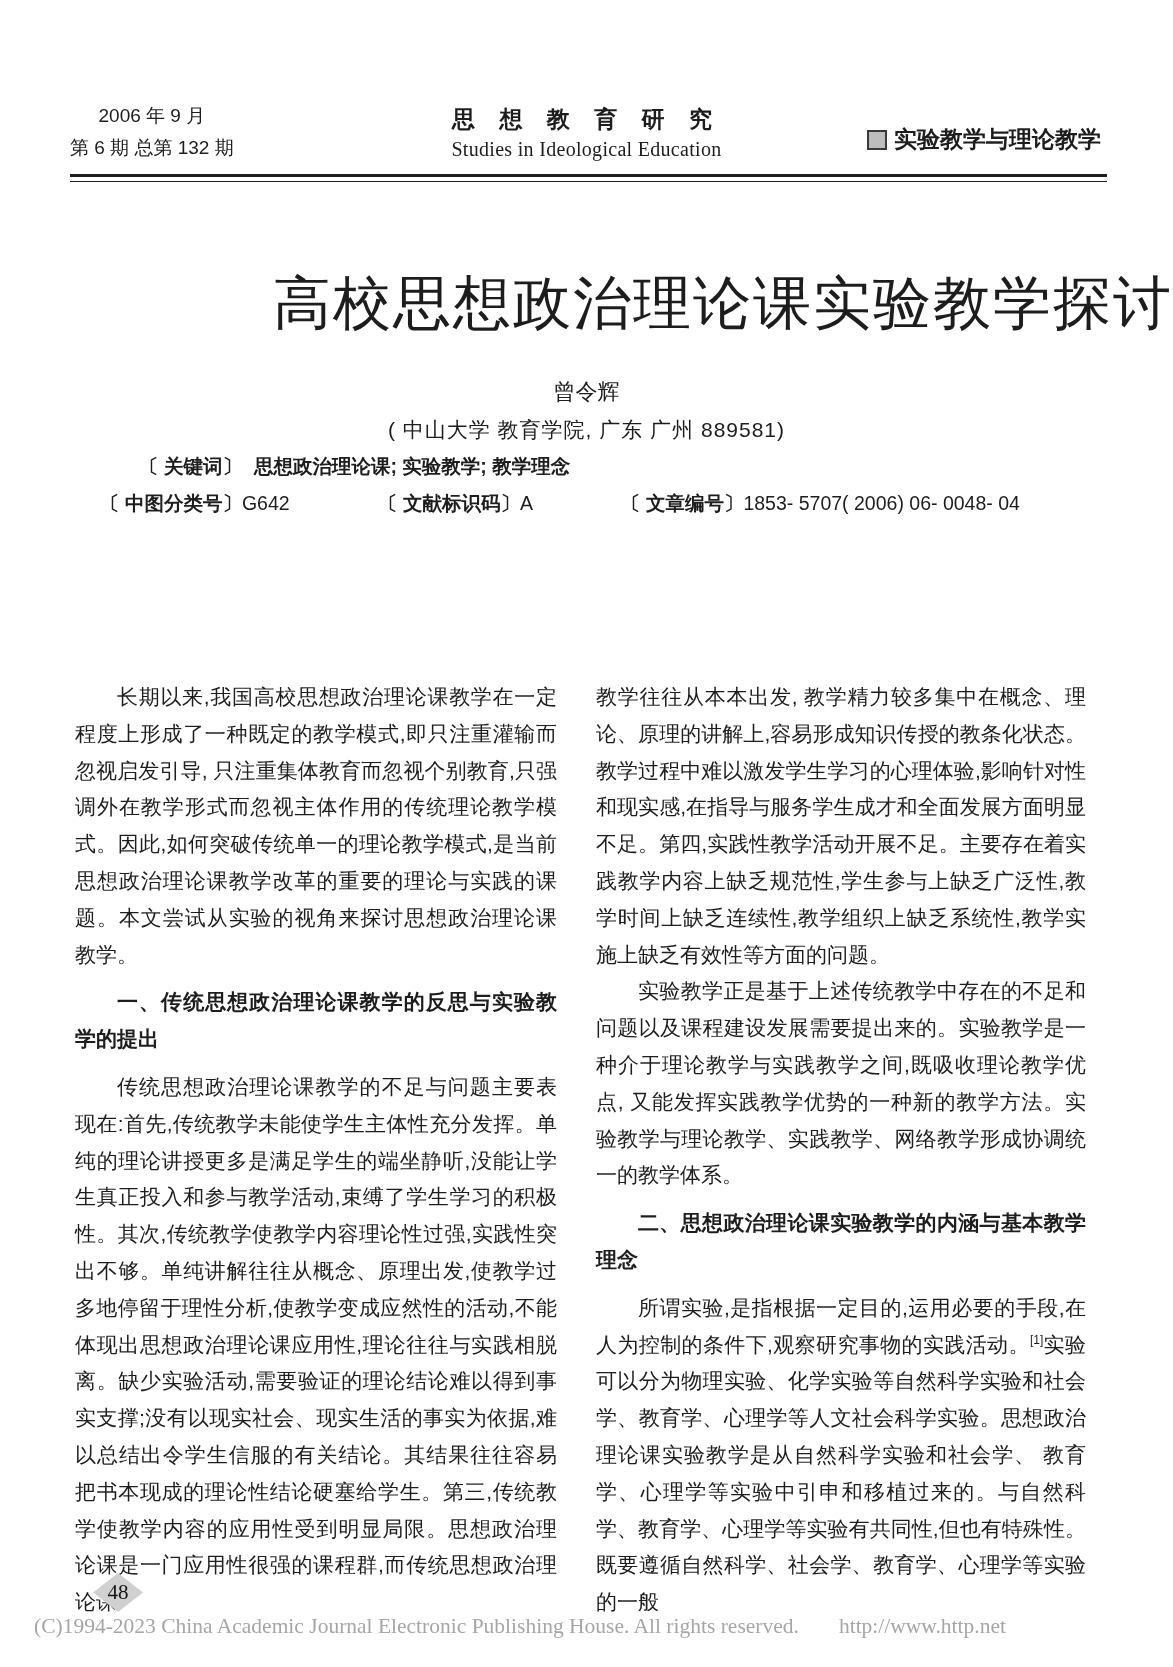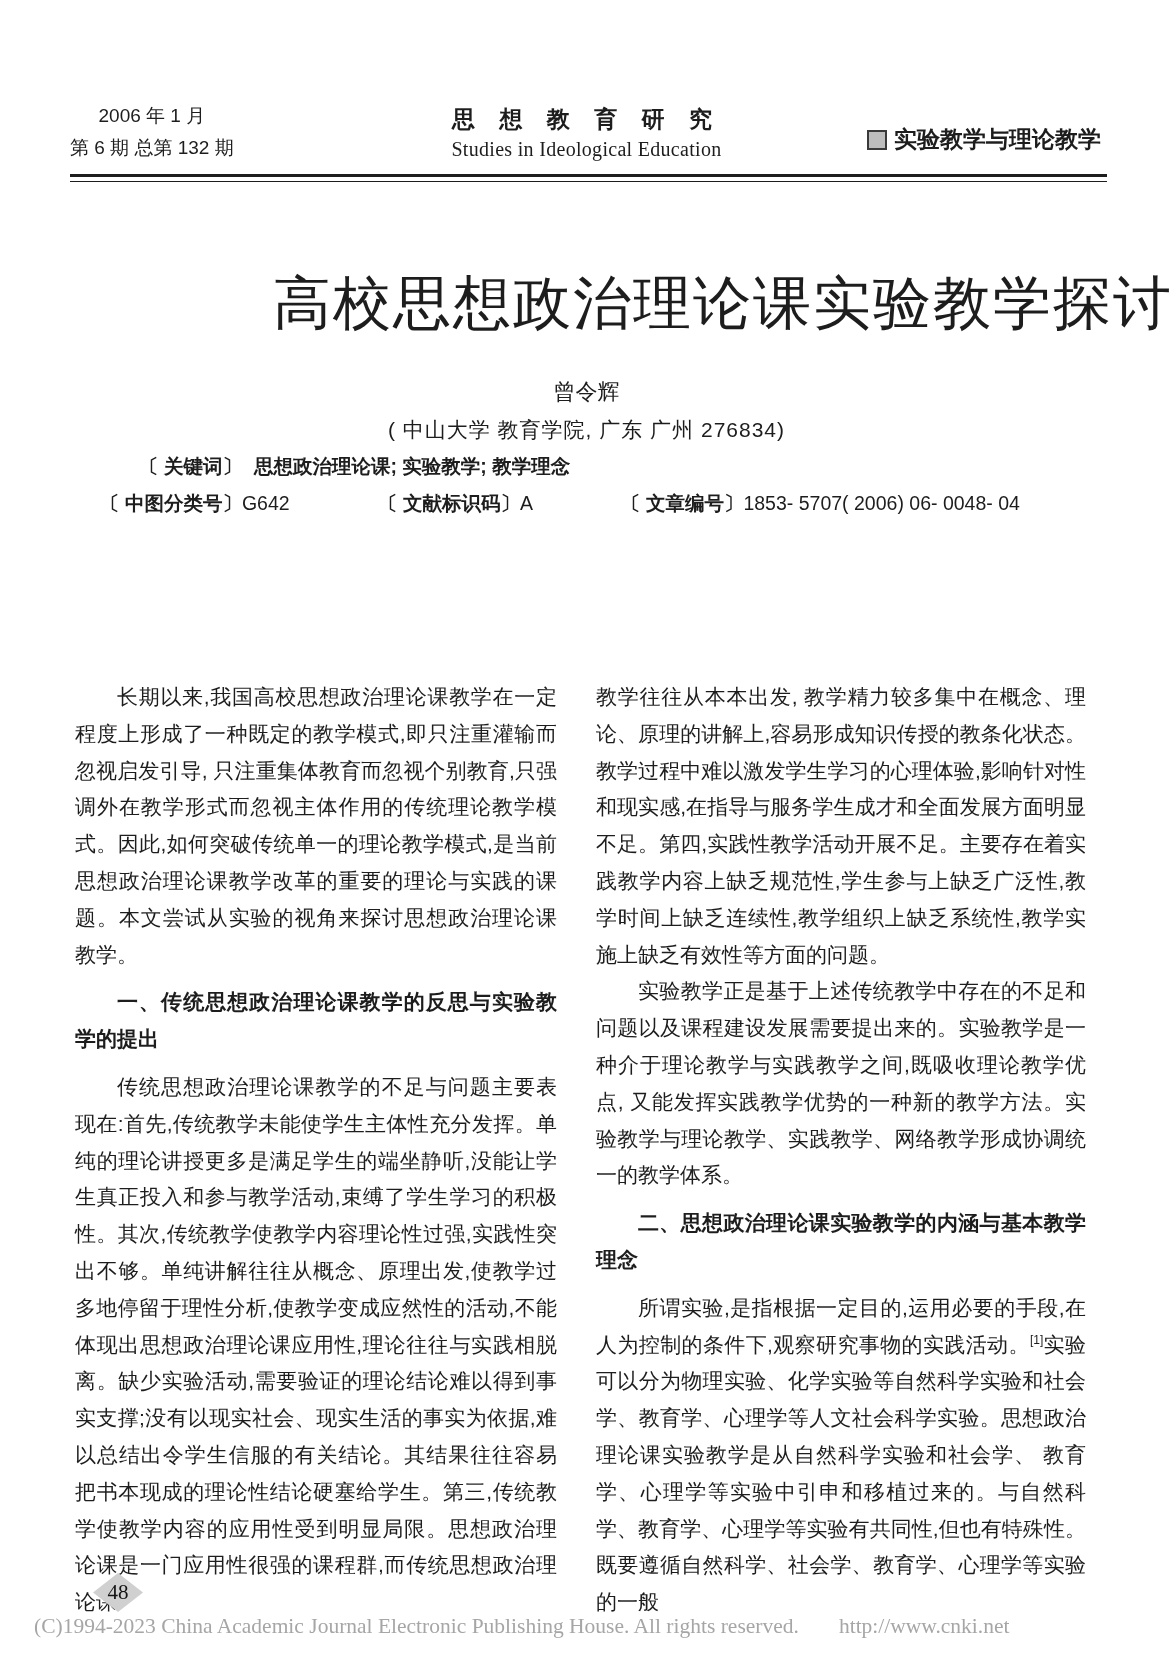--- a/index.html
+++ b/index.html
@@ -62,36 +62,36 @@
     color:var(--footer-gray,#a6a6a6);
     font-family:"Liberation Serif","DejaVu Serif",serif; font-size:21.5px; }
   .footer .url { margin-left:40px; }
 </style>
 </head>
 <body>
 
 <div class="page">
 
   <div class="header-left">
-    <div>2006 年 1 月</div>
+    <div>2006 年 9 月</div>
     <div>第 6 期 总第 132 期</div>
   </div>
   <div class="header-center">
     <div class="journal-cn">思 想 教 育 研 究</div>
     <div class="journal-en">Studies in Ideological Education</div>
   </div>
   <div class="header-right">
     <span class="tag-square"></span>
     <span>实验教学与理论教学</span>
   </div>
   <div class="rule"></div>
 
   <h1 class="title">高校思想政治理论课实验教学探讨</h1>
   <div class="author">曾令辉</div>
-  <div class="affiliation">( 中山大学 教育学院, 广东 广州 276834)</div>
+  <div class="affiliation">( 中山大学 教育学院, 广东 广州 889581)</div>
 
   <div class="meta">
     <p class="keywords"><span class="ml">〔 关键词〕</span><span>思想政治理论课; 实验教学; 教学理念</span></p>
     <div class="meta-row">
       <span class="meta-item one"><span class="ml" style="padding-right:0">〔 中图分类号〕</span><span>G642</span></span>
       <span class="meta-item two"><span class="ml" style="padding-right:0">〔 文献标识码〕</span><span>A</span></span>
       <span class="meta-item"><span class="ml" style="padding-right:0">〔 文章编号〕</span><span>1853- 5707( 2006) 06- 0048- 04</span></span>
     </div>
   </div>
 
@@ -104,16 +104,16 @@
       <p class="para no-indent">教学往往从本本出发, 教学精力较多集中在概念、理论、原理的讲解上,容易形成知识传授的教条化状态。教学过程中难以激发学生学习的心理体验,影响针对性和现实感,在指导与服务学生成才和全面发展方面明显不足。第四,实践性教学活动开展不足。主要存在着实践教学内容上缺乏规范性,学生参与上缺乏广泛性,教学时间上缺乏连续性,教学组织上缺乏系统性,教学实施上缺乏有效性等方面的问题。</p>
       <p class="para">实验教学正是基于上述传统教学中存在的不足和问题以及课程建设发展需要提出来的。实验教学是一种介于理论教学与实践教学之间,既吸收理论教学优点, 又能发挥实践教学优势的一种新的教学方法。实验教学与理论教学、实践教学、网络教学形成协调统一的教学体系。</p>
       <h3 class="sec-heading">二、思想政治理论课实验教学的内涵与基本教学理念</h3>
       <p class="para">所谓实验,是指根据一定目的,运用必要的手段,在人为控制的条件下,观察研究事物的实践活动。<sup>[1]</sup>实验可以分为物理实验、化学实验等自然科学实验和社会学、教育学、心理学等人文社会科学实验。思想政治理论课实验教学是从自然科学实验和社会学、 教育学、心理学等实验中引申和移植过来的。与自然科学、教育学、心理学等实验有共同性,但也有特殊性。既要遵循自然科学、社会学、教育学、心理学等实验的一般</p>
     </div>
 
   <div class="page-diamond">
       <span>48</span>
     </div>
   <div class="footer">
-    <span>(C)1994-2023 China Academic Journal Electronic Publishing House. All rights reserved.</span><span class="url">http://www.cnki.net</span>
+    <span>(C)1994-2023 China Academic Journal Electronic Publishing House. All rights reserved.</span><span class="url">http://www.http.net</span>
   </div>
 
 </div>
 
 </body></html>

